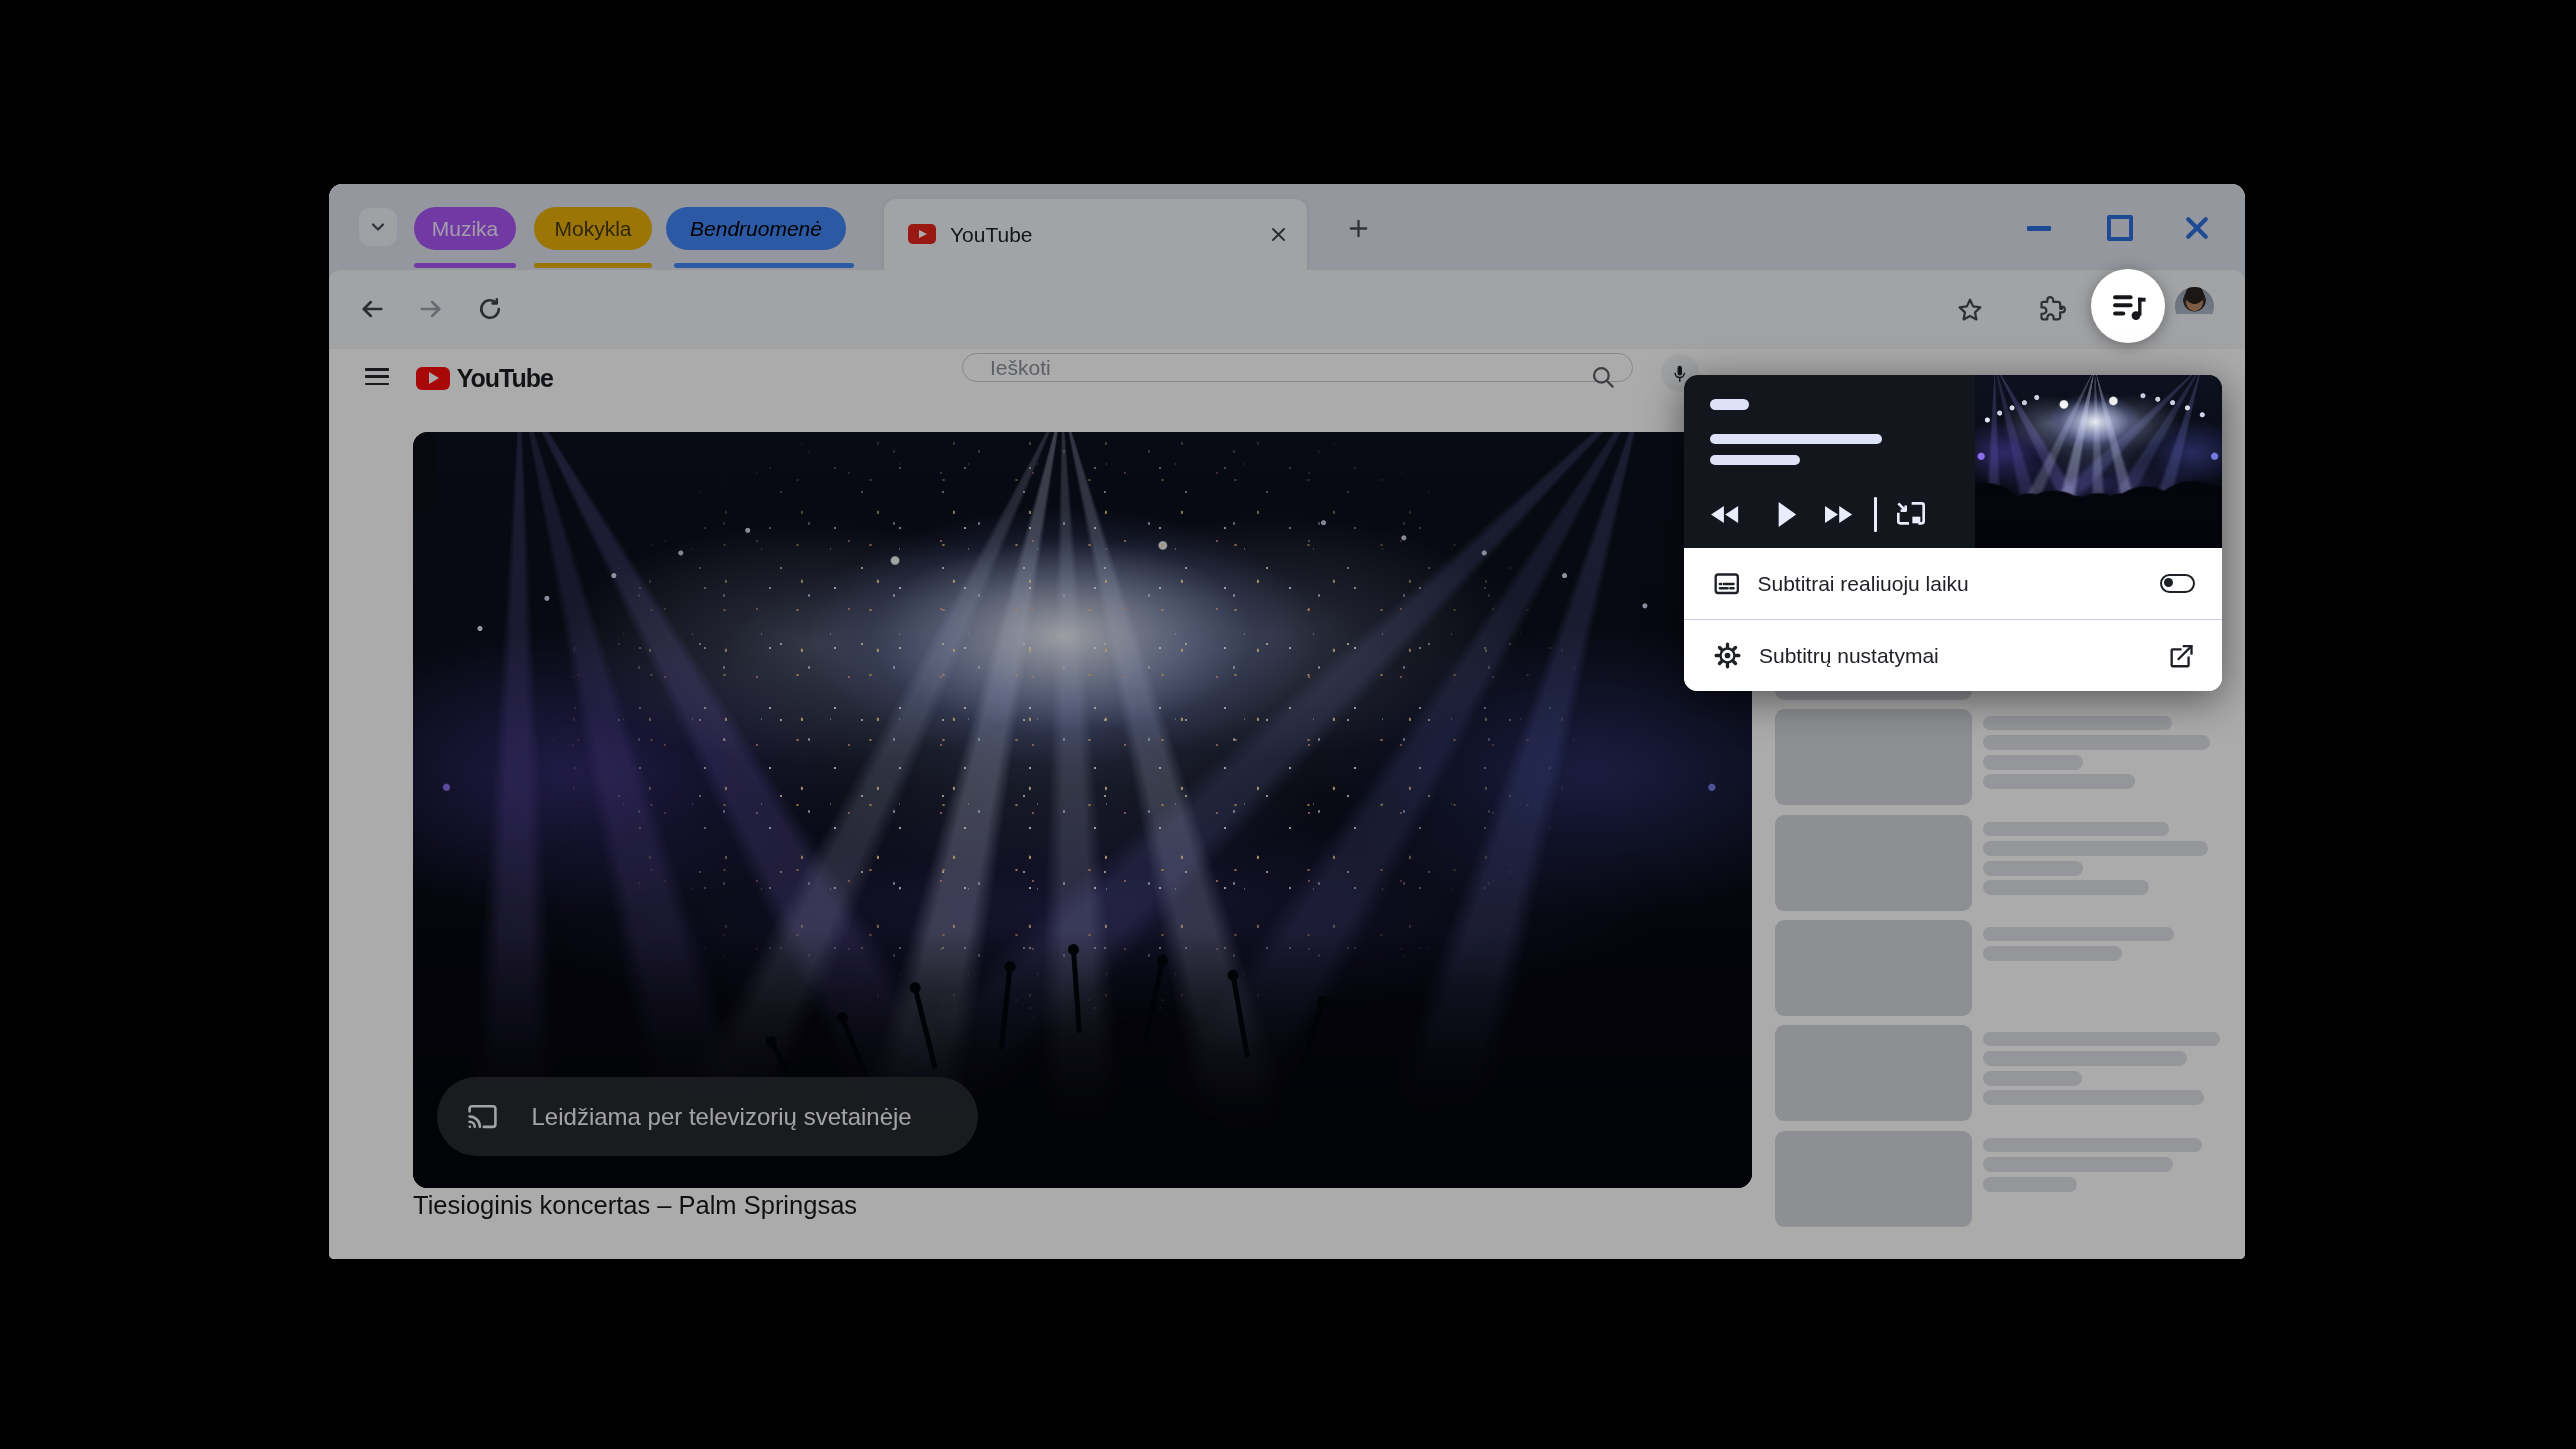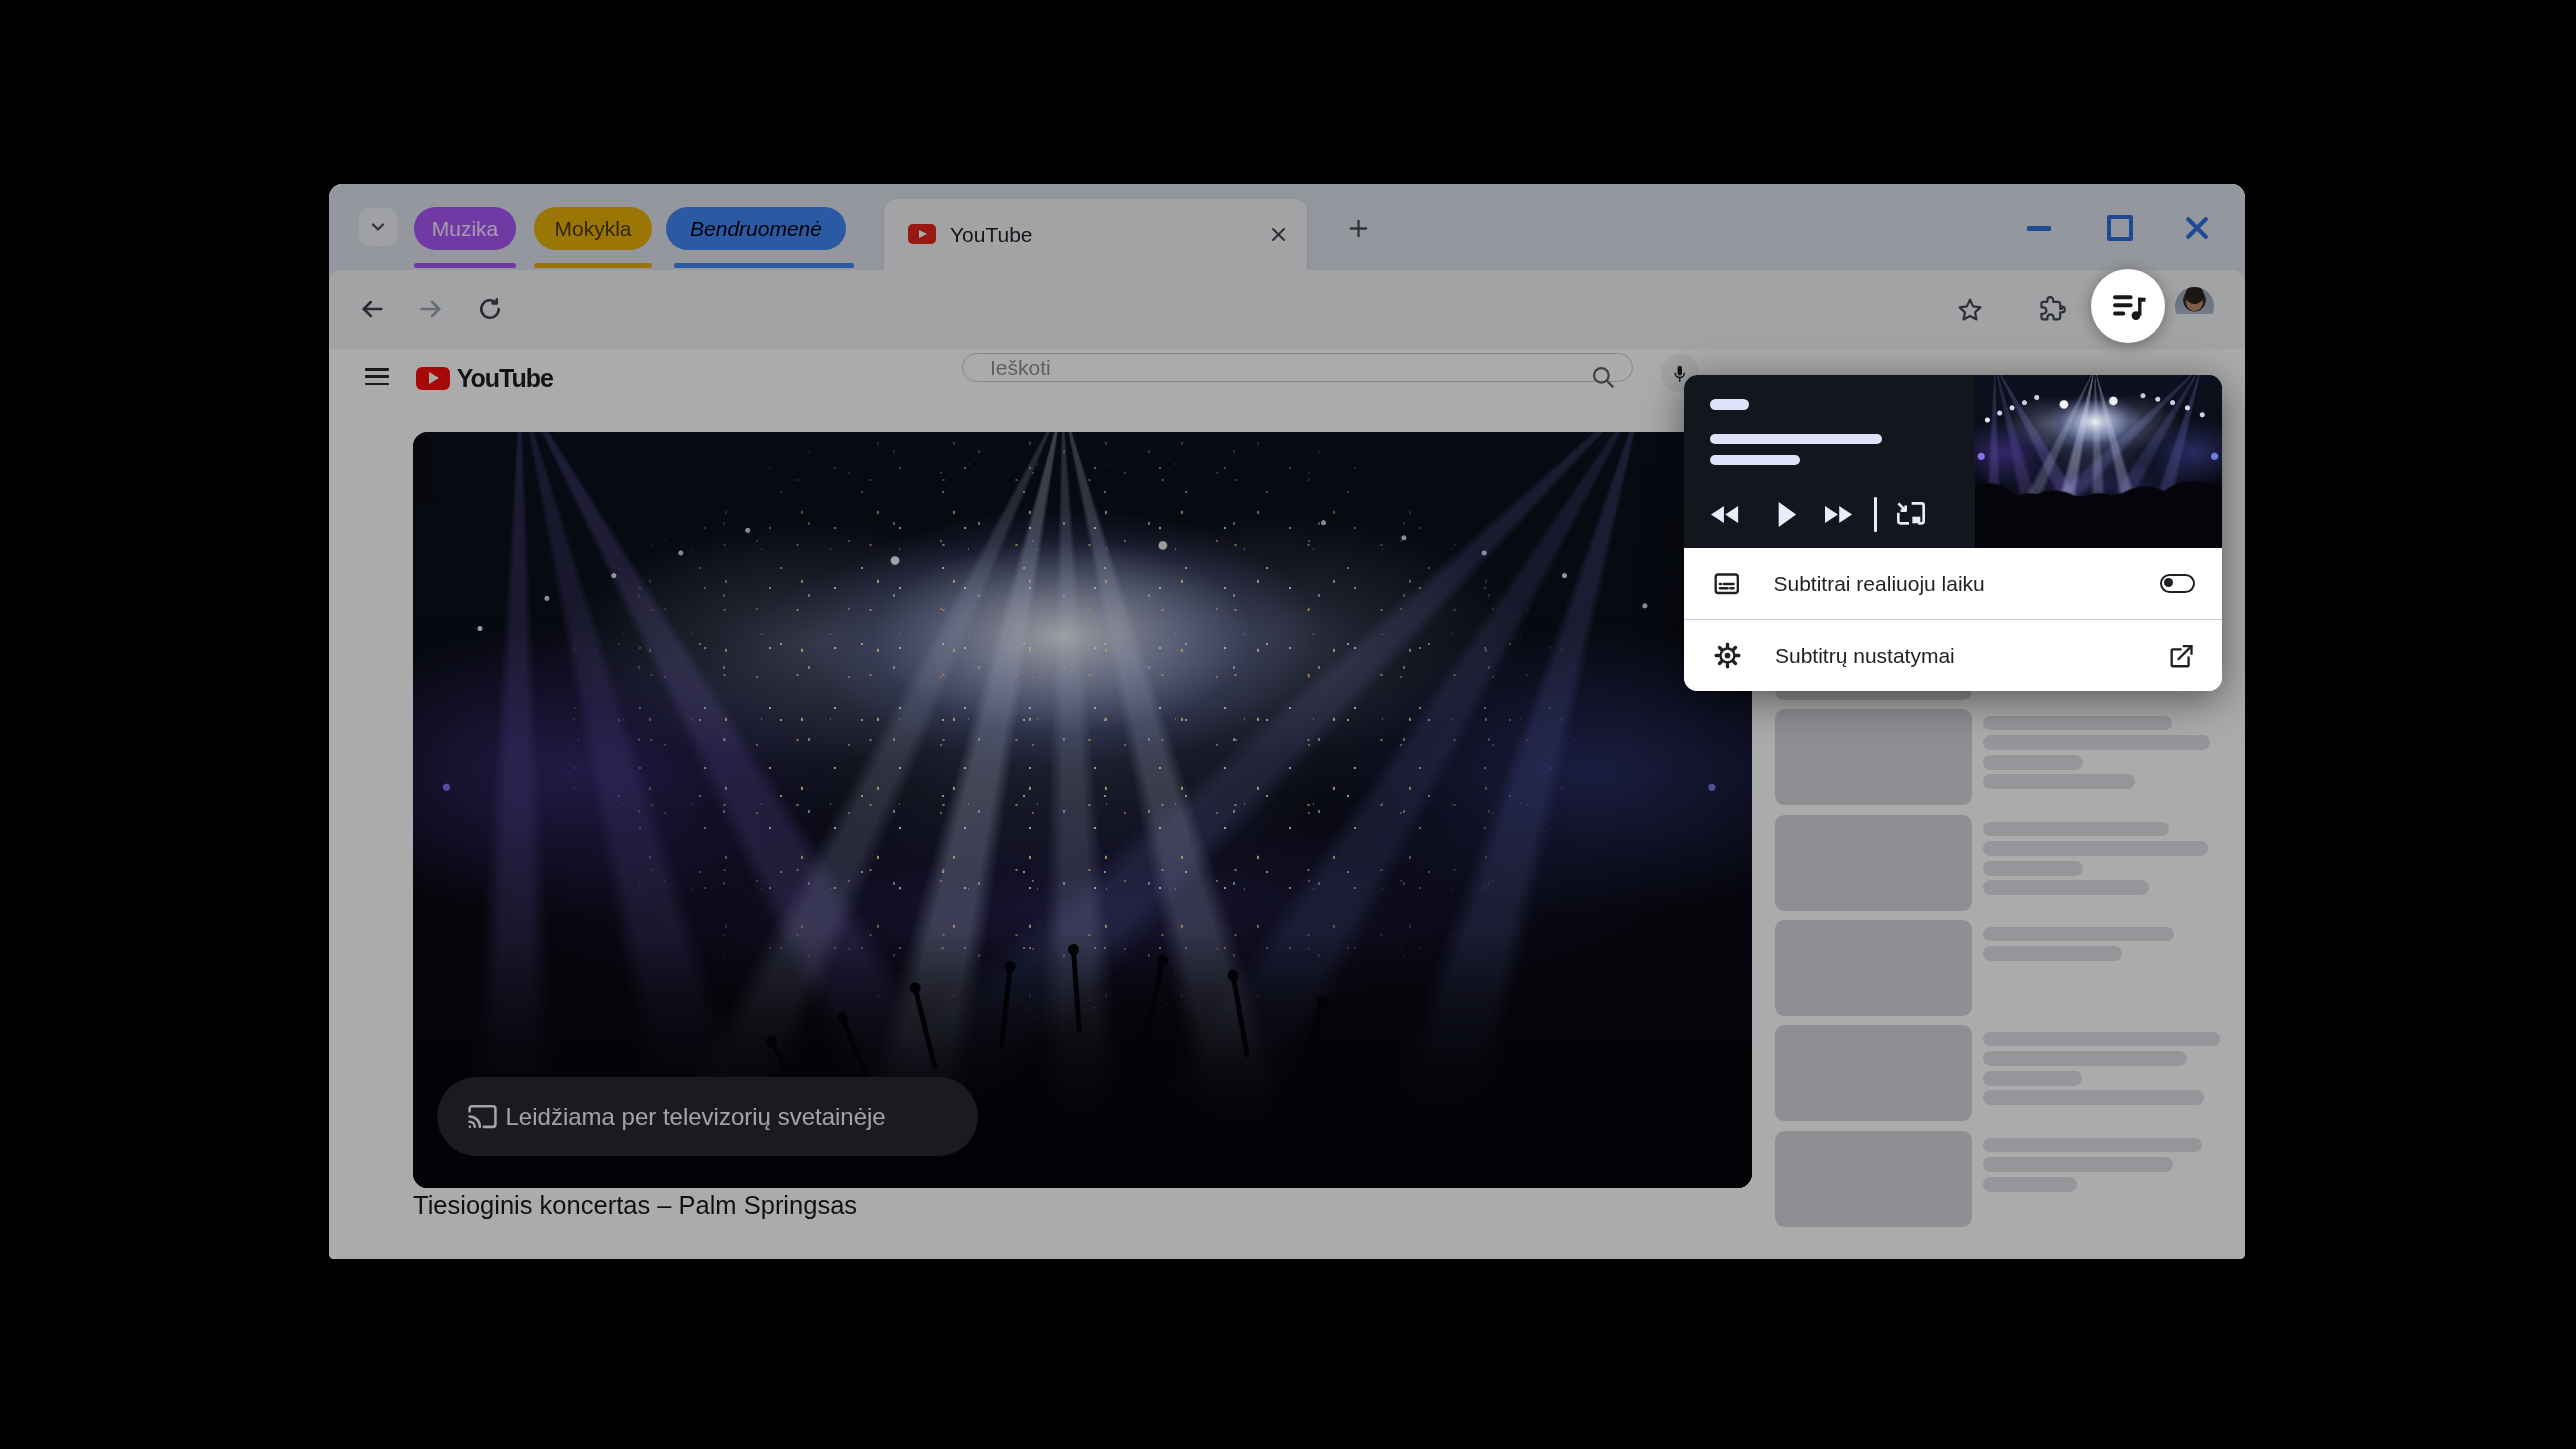--- a/index.html
+++ b/index.html
@@ -122,21 +122,21 @@
       radial-gradient(1.3px 1.3px at 3.4px 32px, rgba(160,230,190,.6) 50%, transparent 65%);
       background-size:76px 69px, 65px 60px, 85px 72px, 73px 65px, 81px 76px, 92px 68px, 69px 85px;
       -webkit-mask-image:radial-gradient(42% 46% at 49% 38%, #000 0 55%, rgba(0,0,0,.5) 75%, transparent 95%);
       mask-image:radial-gradient(42% 46% at 49% 38%, #000 0 55%, rgba(0,0,0,.5) 75%, transparent 95%); }
   .arm { position:absolute; width:5.4px; height:81px; background:#04050b; border-radius:3.4px; }
   .arm::after { content:""; position:absolute; left:-2.7px; top:-8px; width:10.7px; height:10.7px; border-radius:50%; background:#04050b; }
   .performer { position:absolute; left:639px; top:409px; width:24px; height:74px; border-radius:10.7px 10.7px 4px 4px; background:rgba(12,12,22,.75); }
 
   .cast-pill { position:absolute; left:24px; top:645px; width:541px; height:79px; border-radius:40px;
                background:rgba(42,44,50,.94); display:flex; align-items:center; }
-  .cast-pill .cast-text { font-size:24px; color:#f2f3f5; margin-left:8px; }
+  .cast-pill .cast-text { font-size:24px; color:#f2f3f5; margin-left:34px; }
   .cast-icon-wrap { margin-left:29.5px; display:flex; align-items:center; }
 
   .video-title { position:absolute; left:84px; top:842px; font-size:25.5px; font-weight:500; color:#17191c; }
 
   
   .sidebar { position:absolute; left:1446px; top:0; width:453px; height:910px; }
   .sk-item { position:absolute; left:0; width:453px; height:105px; }
   .sk-thumb { position:absolute; left:0; top:0; width:197px; height:96px; border-radius:9.4px; background:#d3d6db; }
   .sk-line { position:absolute; height:14.8px; border-radius:7.4px; background:#dde0e6; left:208px; }
 
@@ -153,21 +153,21 @@
            overflow:hidden; box-shadow:0 8px 40px rgba(0,0,0,.5); background:#fff; }
   .popup-media { position:relative; width:100%; height:173px; background:#13161d; }
   .pm-bar { position:absolute; left:25.5px; border-radius:6px; background:#dde2f9; }
   .pm-art { position:absolute; right:0; top:0; width:247px; height:173px; border-radius:0; }
   .pm-art .concert { border-radius:0; }
   .pm-controls { position:absolute; left:27px; top:118px; height:42px; display:flex; align-items:center; }
   .pm-controls .gap1 { width:35px; } .pm-controls .gap2 { width:28px; } .pm-controls .gap3 { width:18px; }
   .pm-divider { width:2.7px; height:35px; background:#e9ecfb; border-radius:1.3px; }
   .popup-row { position:relative; height:71px; background:#fff; display:flex; align-items:center; padding:0 27px 0 28px; }
   .row-divider { height:1.3px; background:#c9cede; }
-  .popup-row .row-label { font-size:21px; color:#202227; margin-left:32px; }
+  .popup-row .row-label { font-size:21px; color:#202227; margin-left:16px; }
   .row-right { margin-left:auto; display:flex; align-items:center; }
   .toggle { position:relative; width:35px; height:19px; border:2.7px solid #1d2025; border-radius:10.7px; background:#fff; }
   .toggle .knob { position:absolute; left:2px; top:2px; width:9.4px; height:9.4px; border-radius:50%; background:#1d2025; }
 
   svg { display:block; }
 </style>
 </head>
 <body>
 
 <div class="window">

